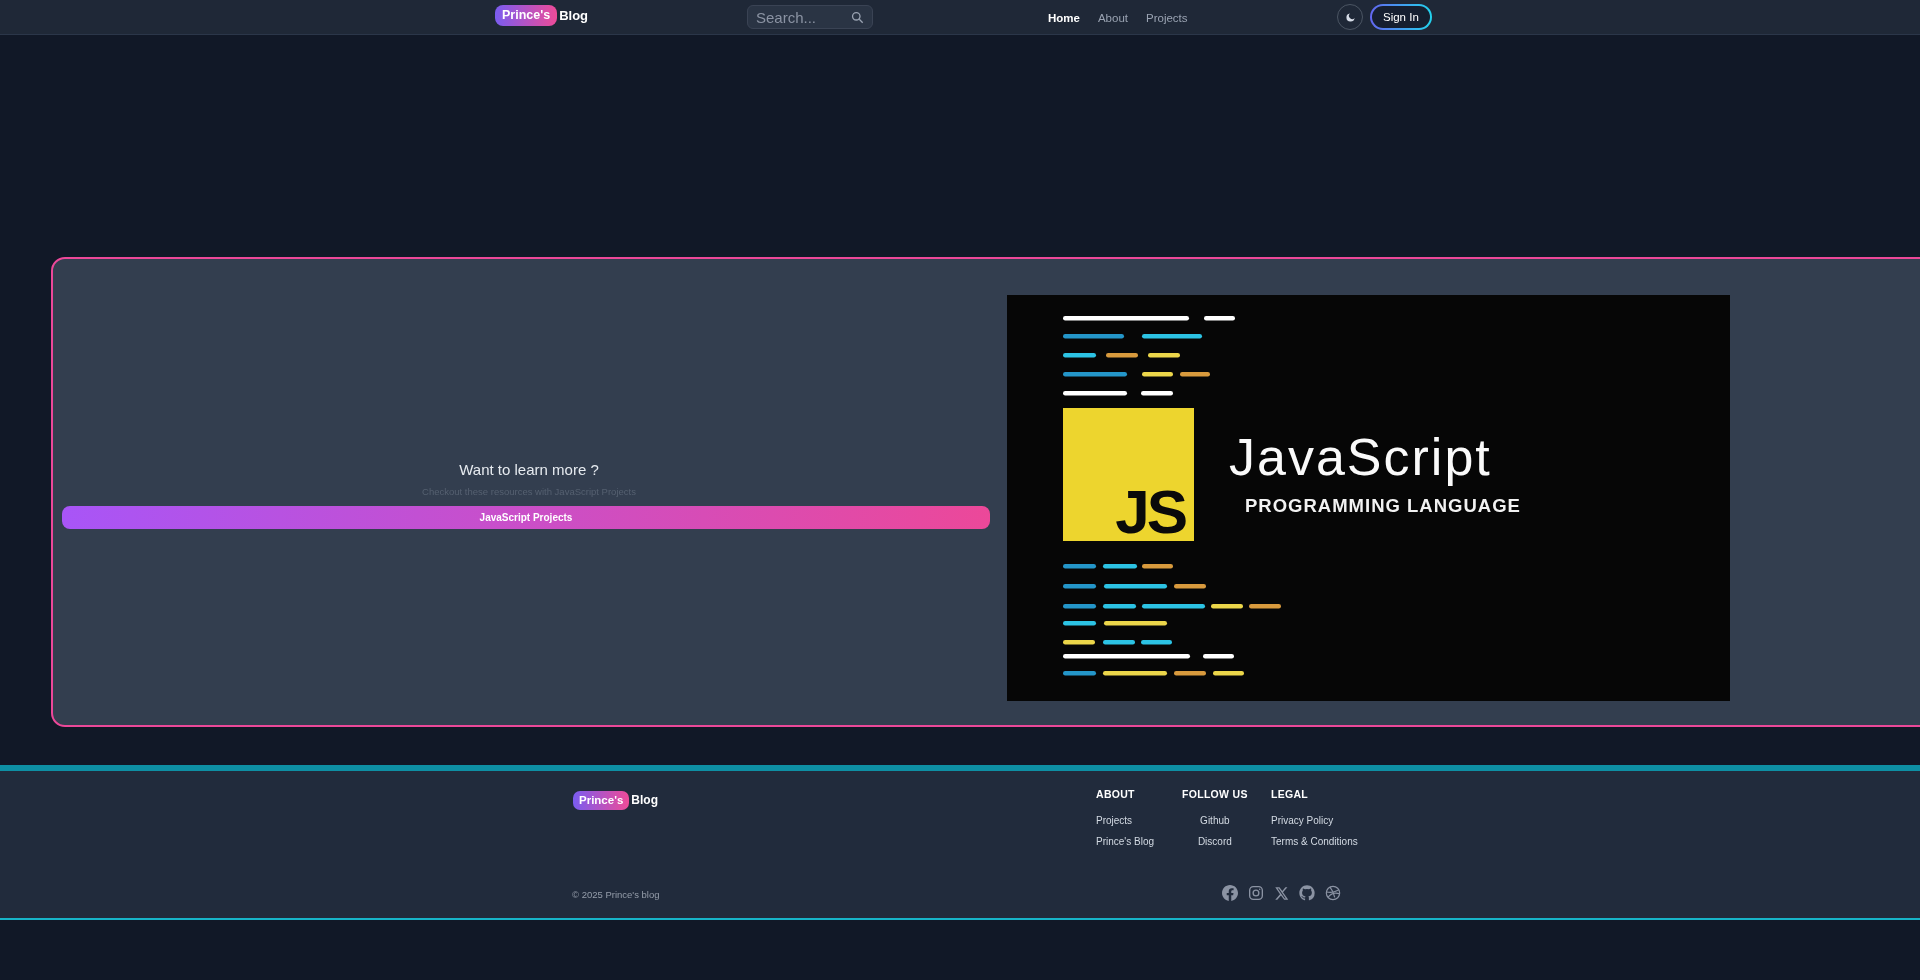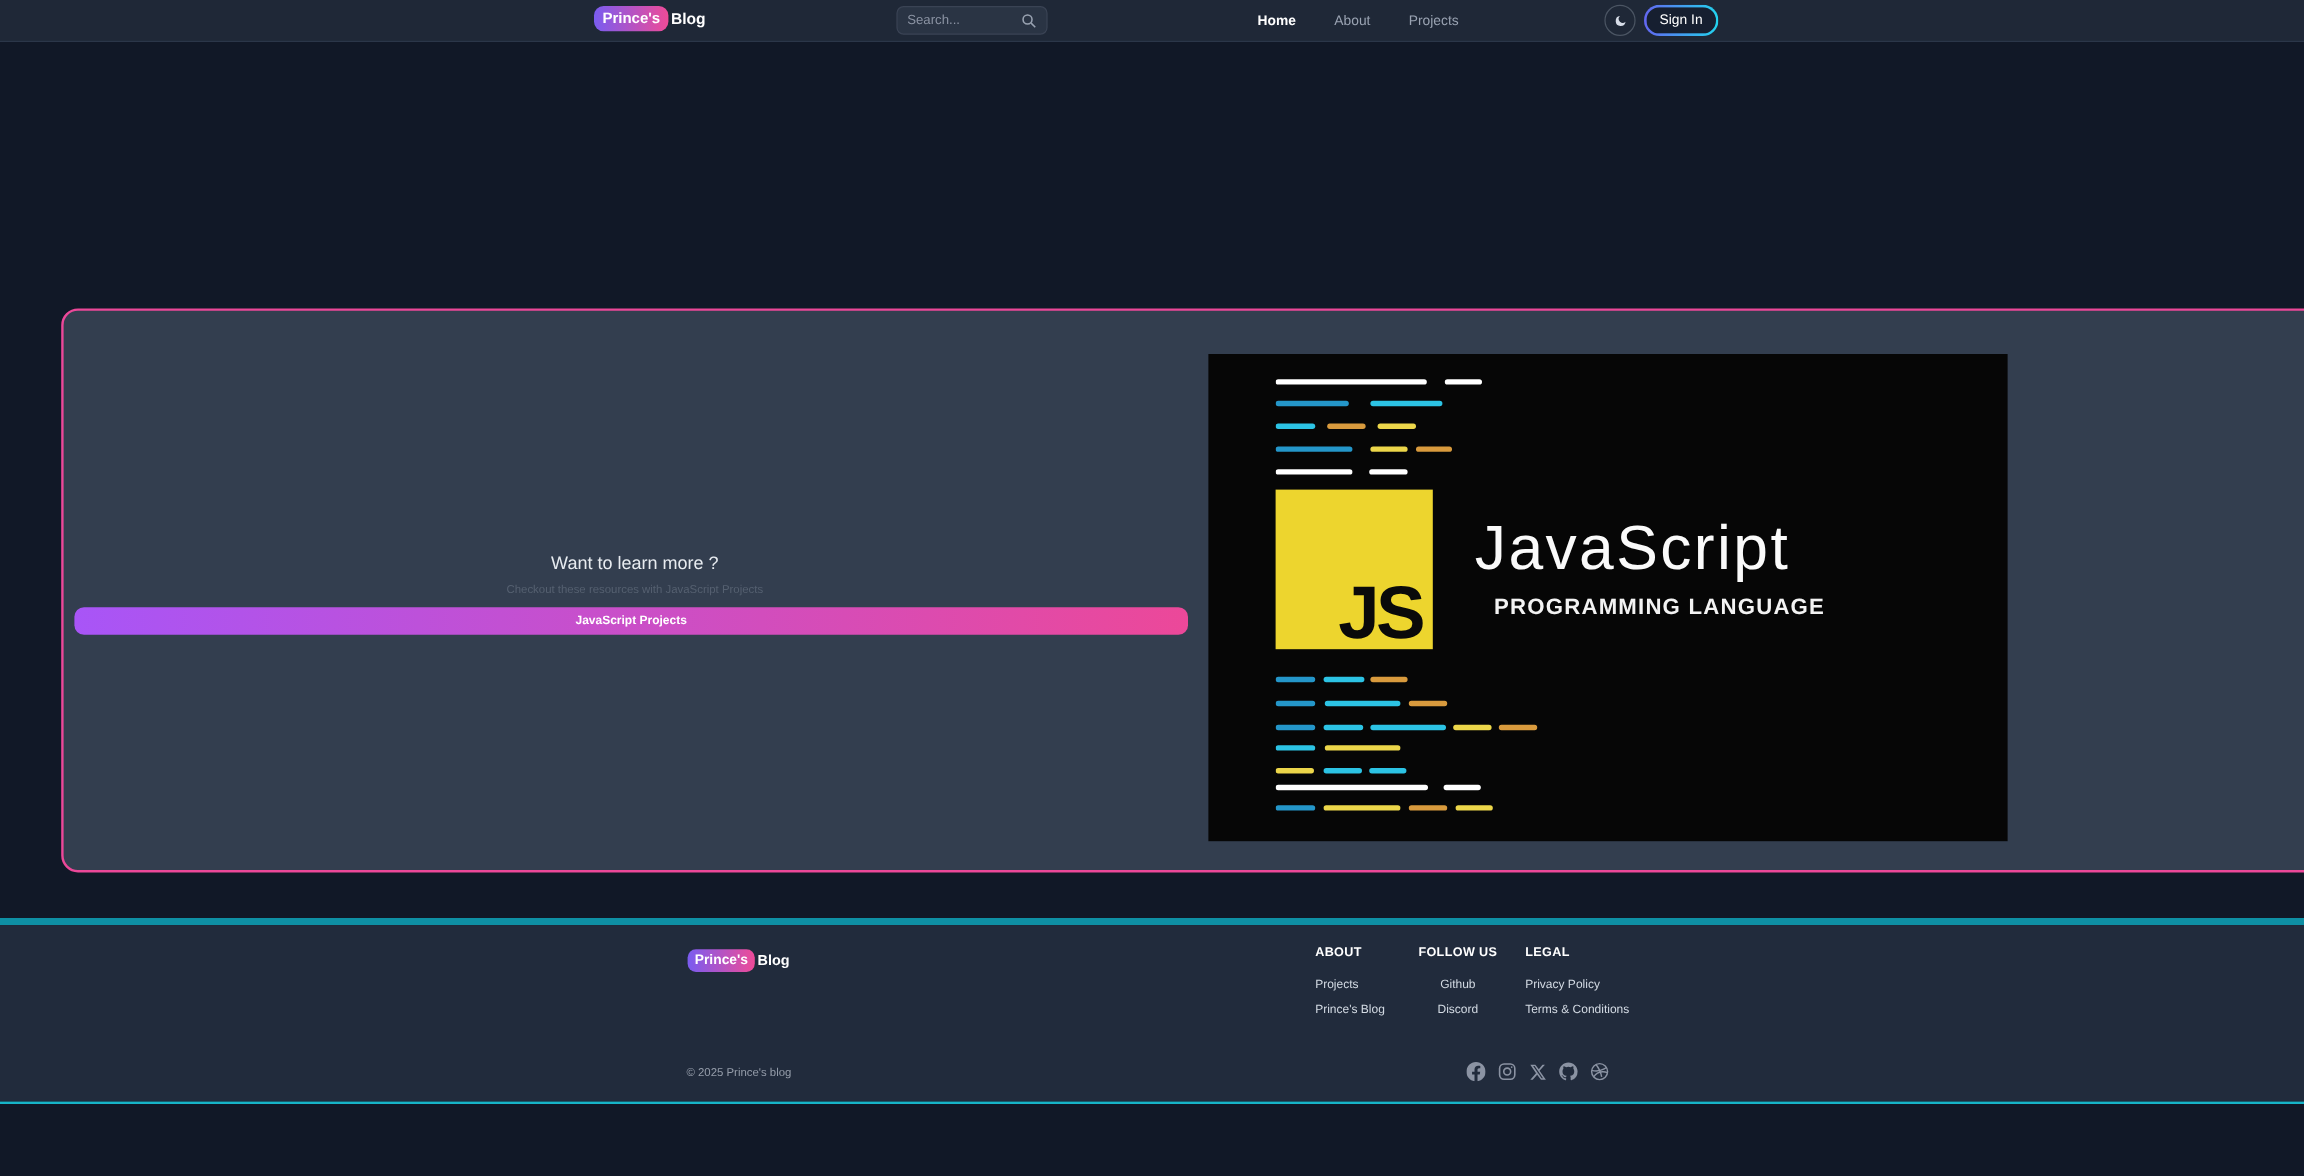--- a/index.html
+++ b/index.html
@@ -6,42 +6,42 @@
   html,body { background:#0d1322; }
   body { font-family:"Liberation Sans", sans-serif; }
   .page { position:relative; width:1920px; height:980px; background:#111827; overflow:hidden; }
 
   
   .header { position:absolute; left:0; top:0; width:100%; height:35px; background:#1f2837; border-bottom:1px solid #2b3649; }
   .logo { position:absolute; left:495px; top:5px; display:flex; align-items:center; gap:2px; cursor:pointer; }
   .logo-badge { background:linear-gradient(90deg,#7a5cf0,#ee4b98); color:#fff; font-weight:bold; font-size:12.5px; padding:4px 7px; border-radius:8px; line-height:1; }
   .logo-suffix { color:#fff; font-weight:bold; font-size:13px; }
   .search-box { position:absolute; left:747px; top:5px; width:126px; height:24px; background:#2a3444; border:1px solid #3a4354; border-radius:6px; display:flex; align-items:center; padding:0 8px; }
-  .search-box input { flex:1; background:transparent; border:none; outline:none; color:#c6cedb; font-size:11px; min-width:0; font-family:inherit; }
+  .search-box input { flex:1; background:transparent; border:none; outline:none; color:#c6cedb; font-size:15px; min-width:0; font-family:inherit; }
   .search-box input::placeholder { color:#8b93a3; }
-  .nav { position:absolute; left:1048px; top:0; height:35px; display:flex; align-items:center; gap:32px; font-size:11.5px; }
+  .nav { position:absolute; left:1048px; top:0; height:35px; display:flex; align-items:center; gap:18px; font-size:11.5px; }
   .nav span { color:#9aa3b2; cursor:pointer; }
   .nav span.active { color:#ffffff; font-weight:bold; }
   .theme-btn { position:absolute; left:1337px; top:4px; width:26px; height:26px; border:1px solid #4b5563; border-radius:50%; background:transparent; display:flex; align-items:center; justify-content:center; cursor:pointer; }
   .signin-btn { position:absolute; left:1370px; top:4px; height:26px; padding:0 11px; border-radius:13px; border:2px solid transparent; background:linear-gradient(#161f30,#161f30) padding-box, linear-gradient(90deg,#6366f1,#22d3ee) border-box; color:#fff; font-size:11.5px; font-weight:normal; display:flex; align-items:center; cursor:pointer; font-family:inherit; }
 
   
   .hero { position:absolute; left:0; top:35px; width:100%; height:222px; background:#111827; }
   .hero-title { position:absolute; left:615px; top:95px; font-size:42px; font-weight:bold; letter-spacing:-0.5px; color:#eef2f8; text-shadow:2px 3px 3px rgba(0,0,0,0.45); line-height:1.1; }
   .hero-sub { position:absolute; left:617px; top:152px; font-size:9.5px; color:#98a1b0; letter-spacing:-0.1px; }
   .hero-link { position:absolute; left:617px; top:177px; font-size:9.5px; font-weight:bold; color:#3ba1ba; cursor:pointer; text-decoration:none; }
 
   
   .main-card { position:absolute; left:3px; top:257px; width:1914px; height:470px; background:#333e4f; border:2px solid #ec4899; border-radius:14px;margin-left:48px; }
   .cta-heading { position:absolute; left:0; top:202px; width:952px; text-align:center; font-size:15px; color:#e7ebf0; }
   .cta-sub { position:absolute; left:0; top:227px; width:952px; text-align:center; font-size:9.5px; color:#556070; }
   .cta-btn { position:absolute; left:9px; top:247px; width:928px; height:23px; border:none; border-radius:8px; background:linear-gradient(90deg,#a855f7,#ec4899); color:#fff; font-size:10px; font-weight:bold; cursor:pointer; font-family:inherit; }
 
   
-  .js-banner { position:absolute; left:954px; top:36px; width:666px; height:406px; background:#060606; }
+  .js-banner { position:absolute; left:954px; top:36px; width:723px; height:406px; background:#060606; }
   .code-svg { position:absolute; }
   .js-square { position:absolute; left:56px; top:113px; width:131px; height:133px; background:#edd52e; }
   .js-square span { position:absolute; right:9px; bottom:-2px; font-size:62px; font-weight:800; letter-spacing:-3px; color:#0a0a0a; line-height:1; }
   .js-title { position:absolute; left:222px; top:132px; font-size:52px; font-weight:300; letter-spacing:2px; color:#fafafa; }
   .js-subtitle { position:absolute; left:238px; top:200px; font-size:18.5px; font-weight:600; letter-spacing:1px; color:#f2f2f2; }
 
   
   .divider-thick { position:absolute; left:0; top:765px; width:100%; height:6px; background:#0e8fa4; }
   .footer { position:absolute; left:0; top:771px; width:100%; height:147px; background:#212b3c; }
   .footer-logo { position:absolute; left:573px; top:20px; display:flex; align-items:center; gap:2px; cursor:pointer; }

